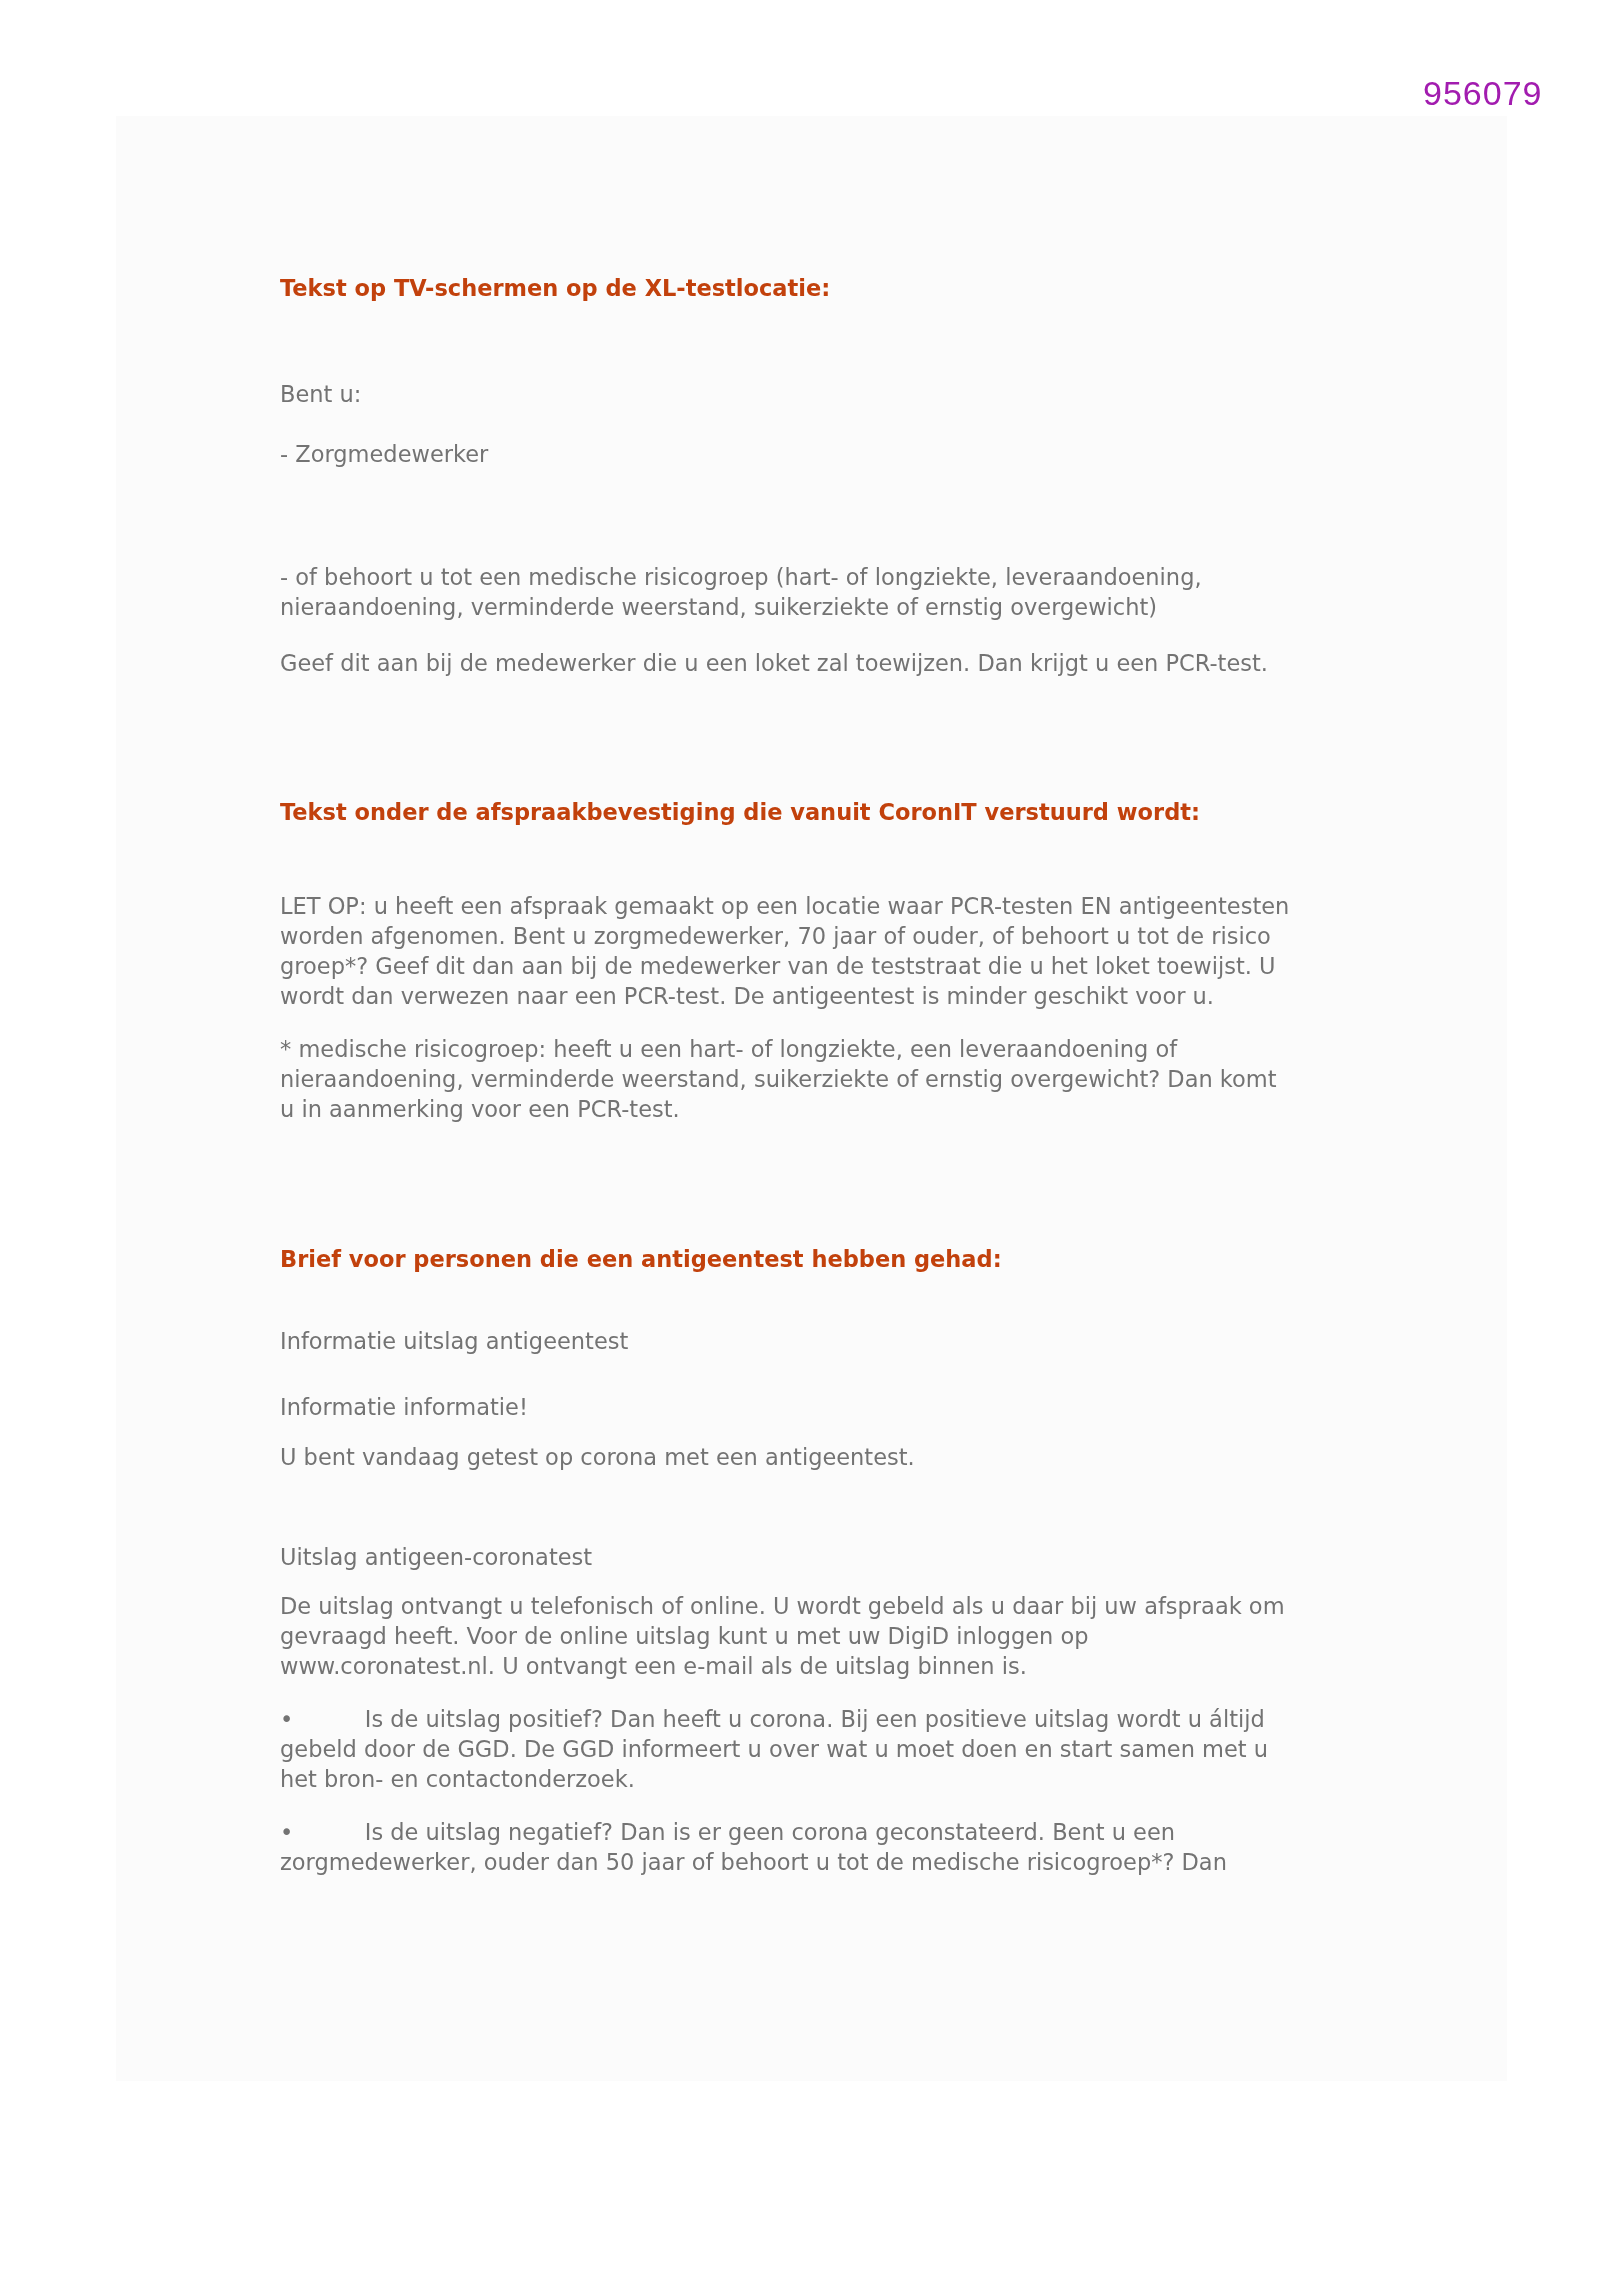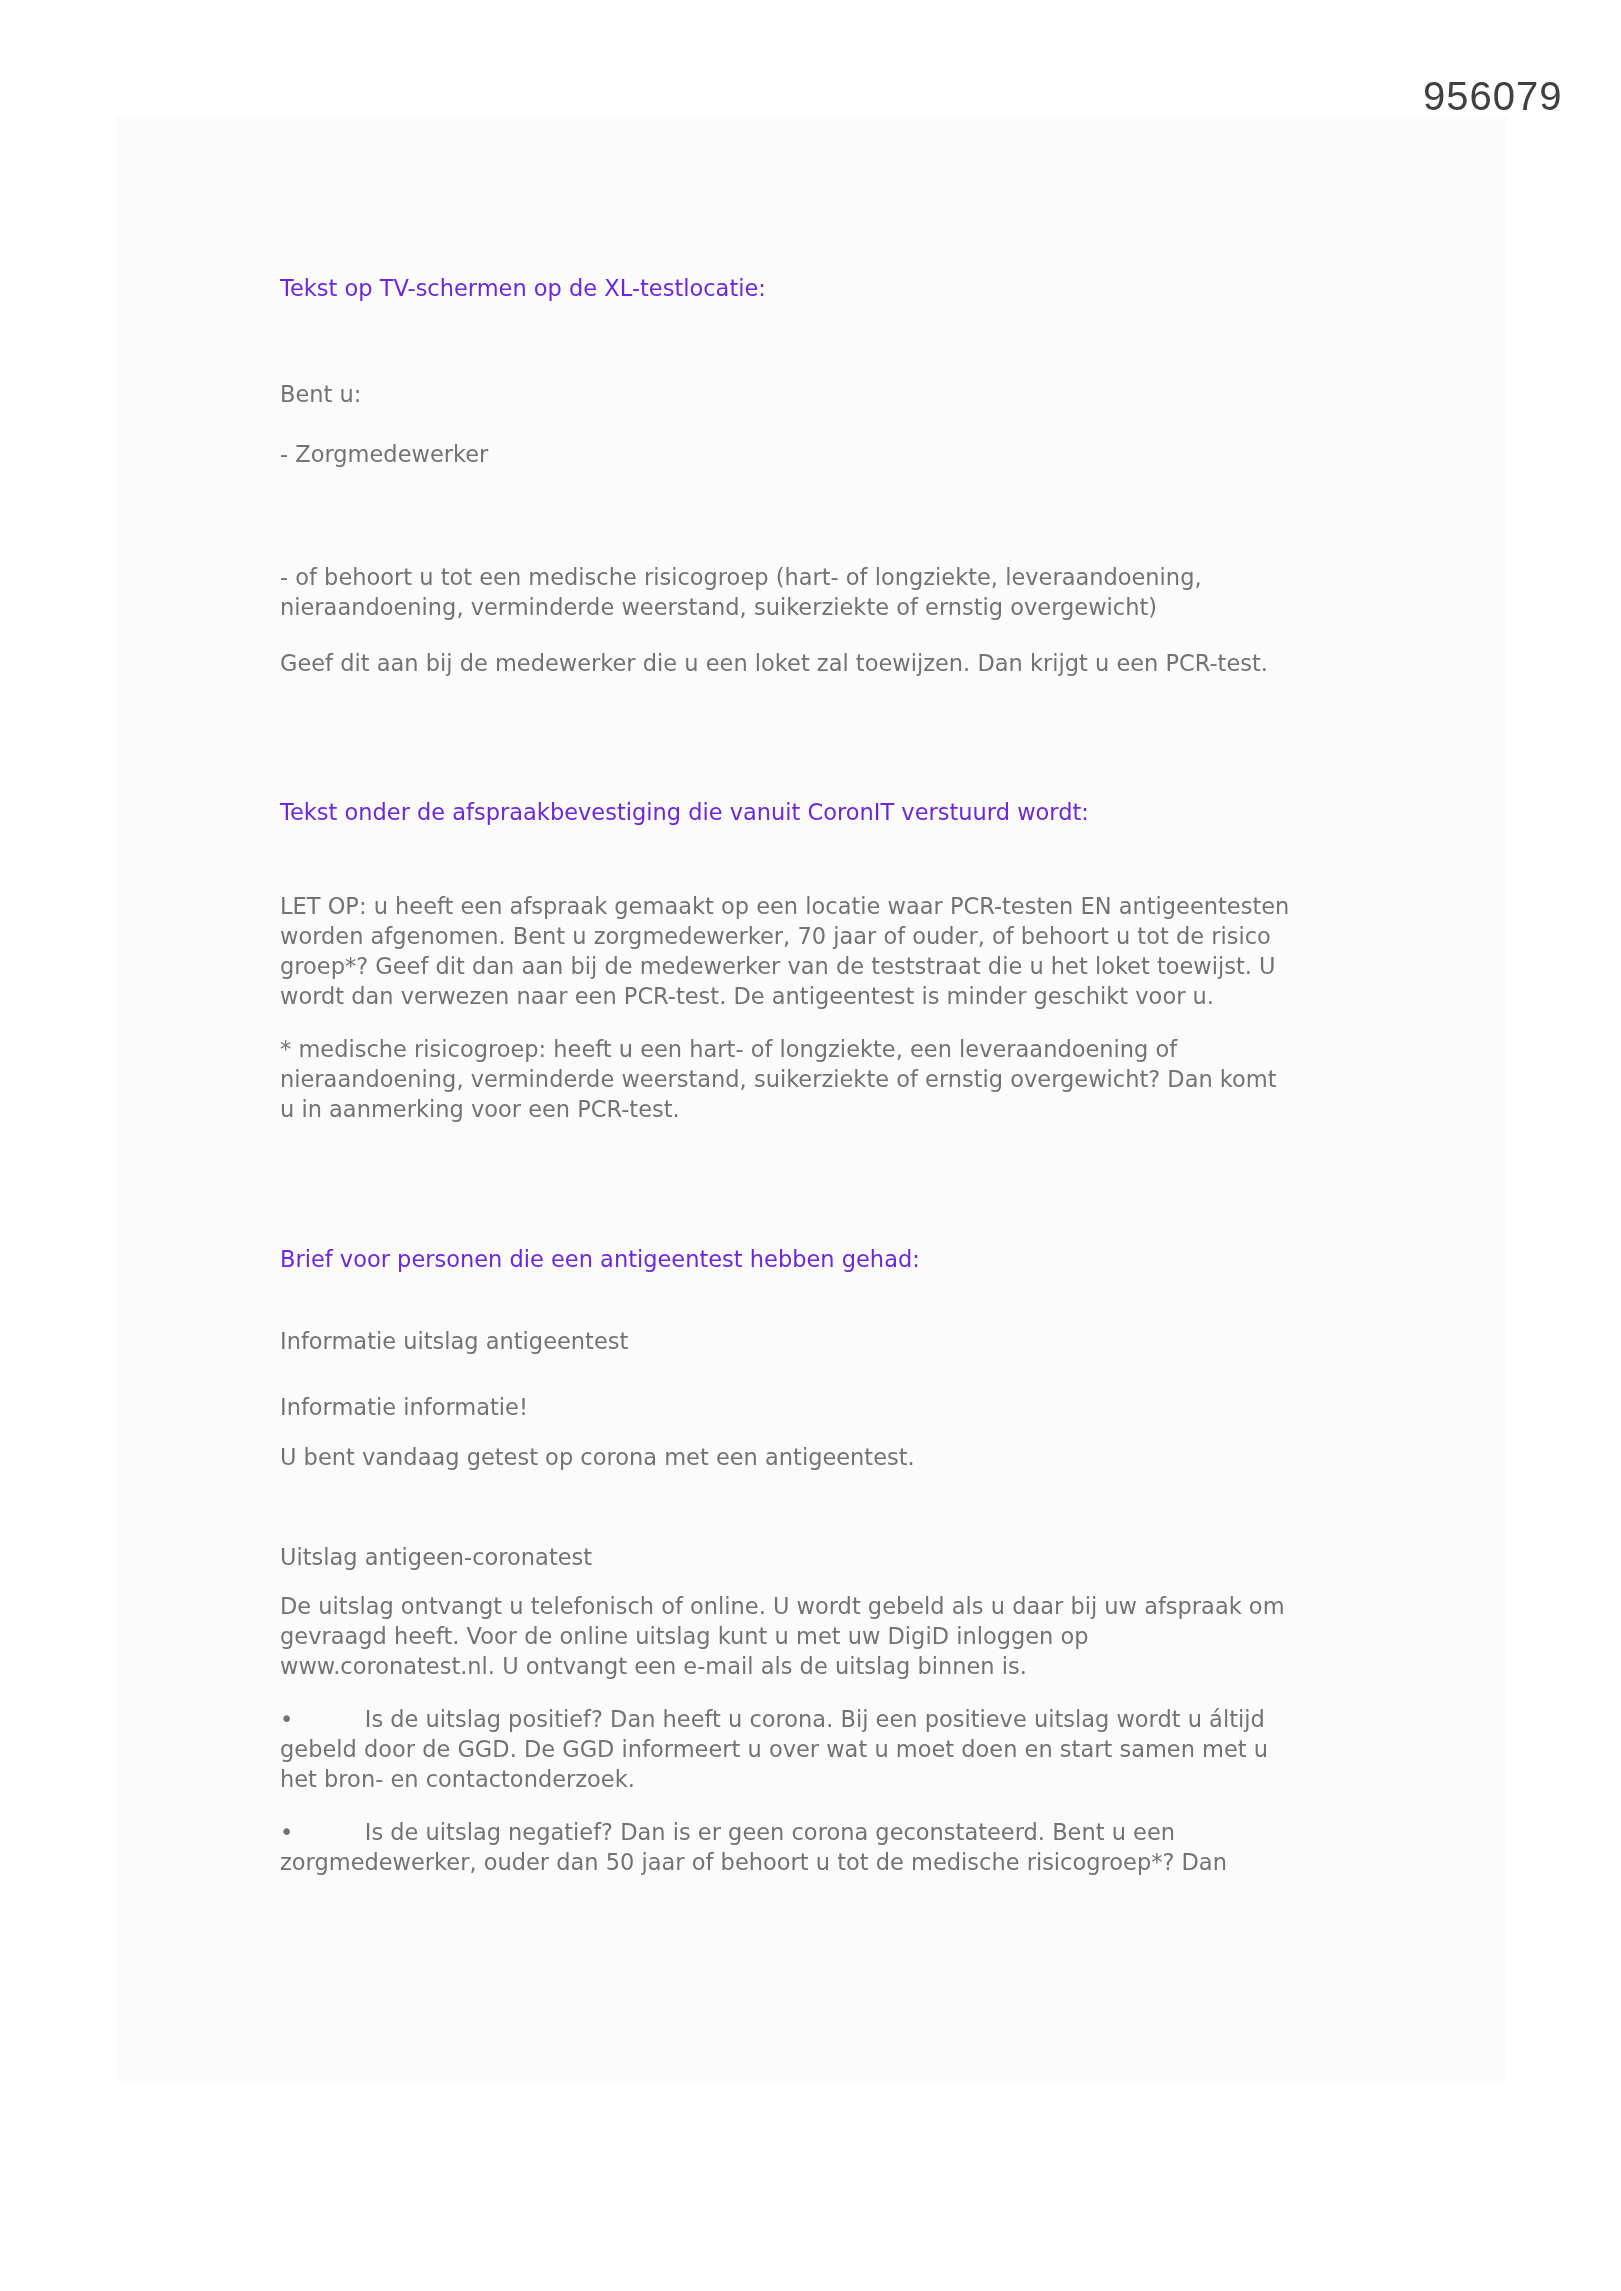--- a/index.html
+++ b/index.html
@@ -12,45 +12,45 @@
     width: 1621px;
     height: 2292px;
     font-family: "DejaVu Sans", sans-serif;
     overflow: hidden;
   }
   .doc-number {
     position: absolute;
     left: 1423px;
     top: 74px;
     font-family: "Liberation Sans", sans-serif;
-    font-size: 40px;
+    font-size: 34px;
     letter-spacing: 1px;
-    color: #404040;
+    color: #a21caf;
     white-space: nowrap;
   }
   .sheet {
     position: absolute;
     left: 116px;
     top: 116px;
     width: 1391px;
     height: 1965px;
     background: #fbfbfb;
   }
   .blk {
     position: absolute;
     left: 164px;
     width: 1227px;
     font-size: 22.5px;
     line-height: 30px;
     color: #737373;
     white-space: pre-wrap;
   }
   .heading {
-    font-weight: normal;
-    color: #6d28d9;
+    font-weight: bold;
+    color: #c2410c;
   }
 </style>
 </head>
 <body>
 
 <div class="doc-number">956079</div>
 
 <div class="sheet">
 
   <div class="blk heading" style="top:157px">Tekst op TV-schermen op de XL-testlocatie:</div>

